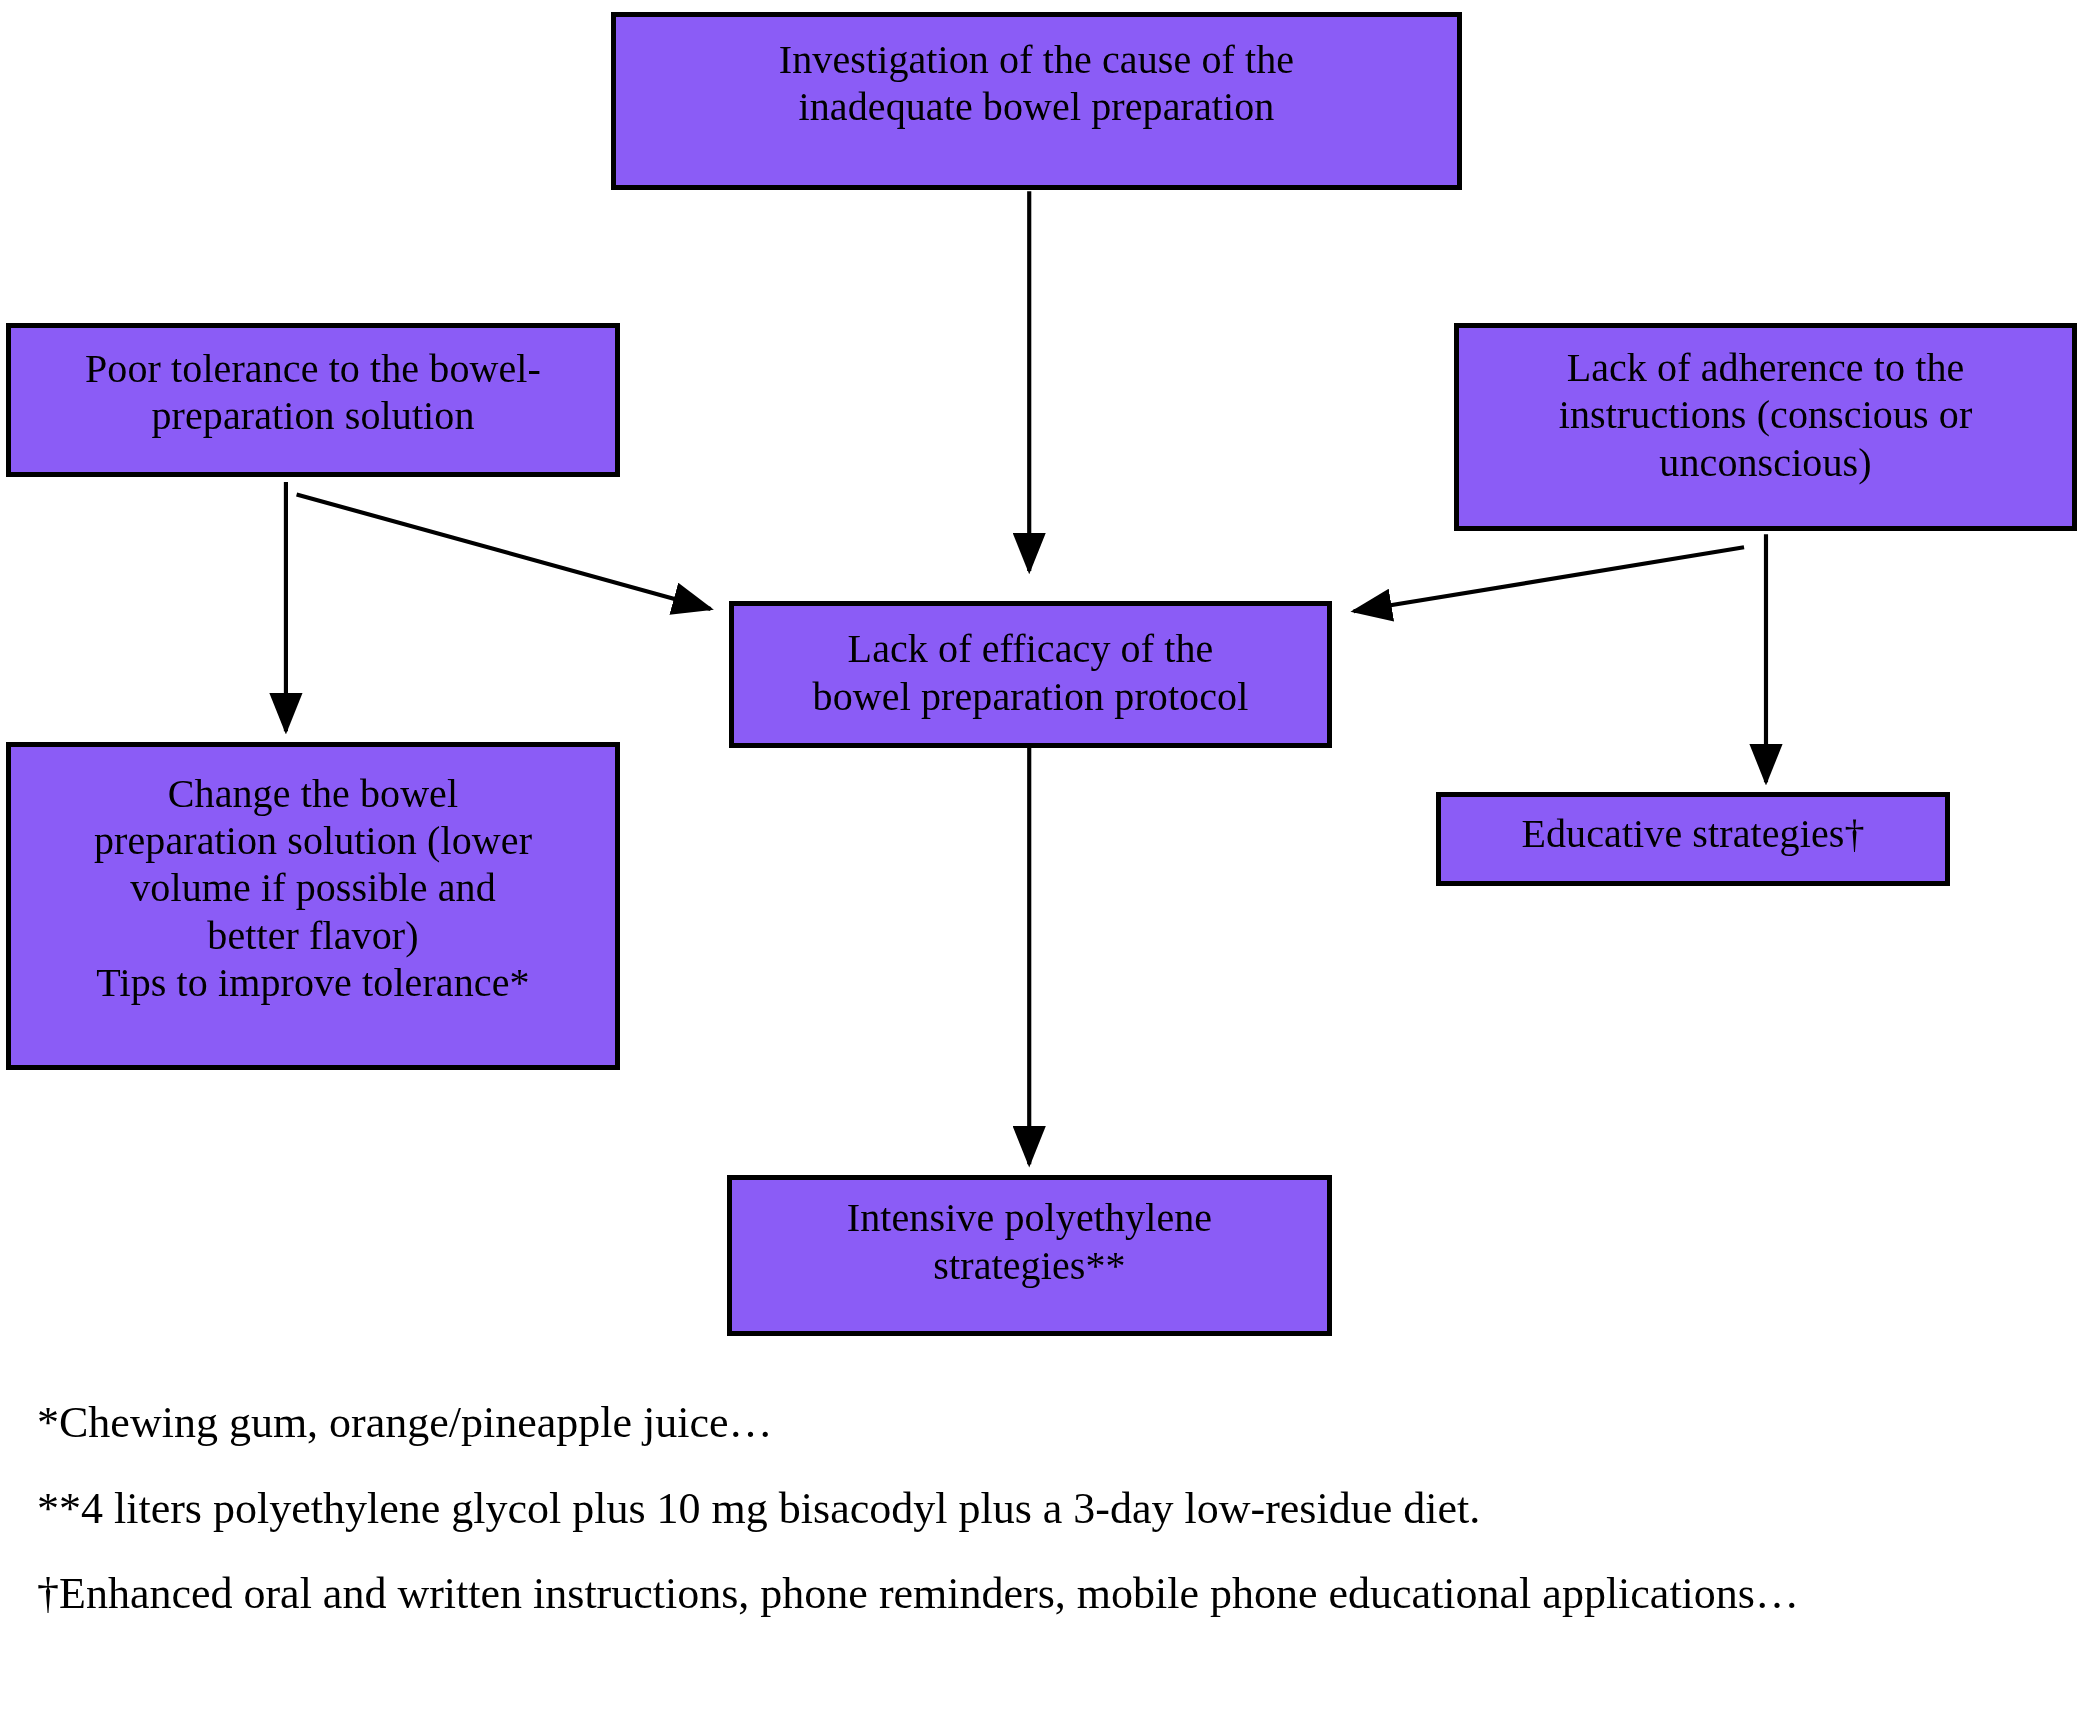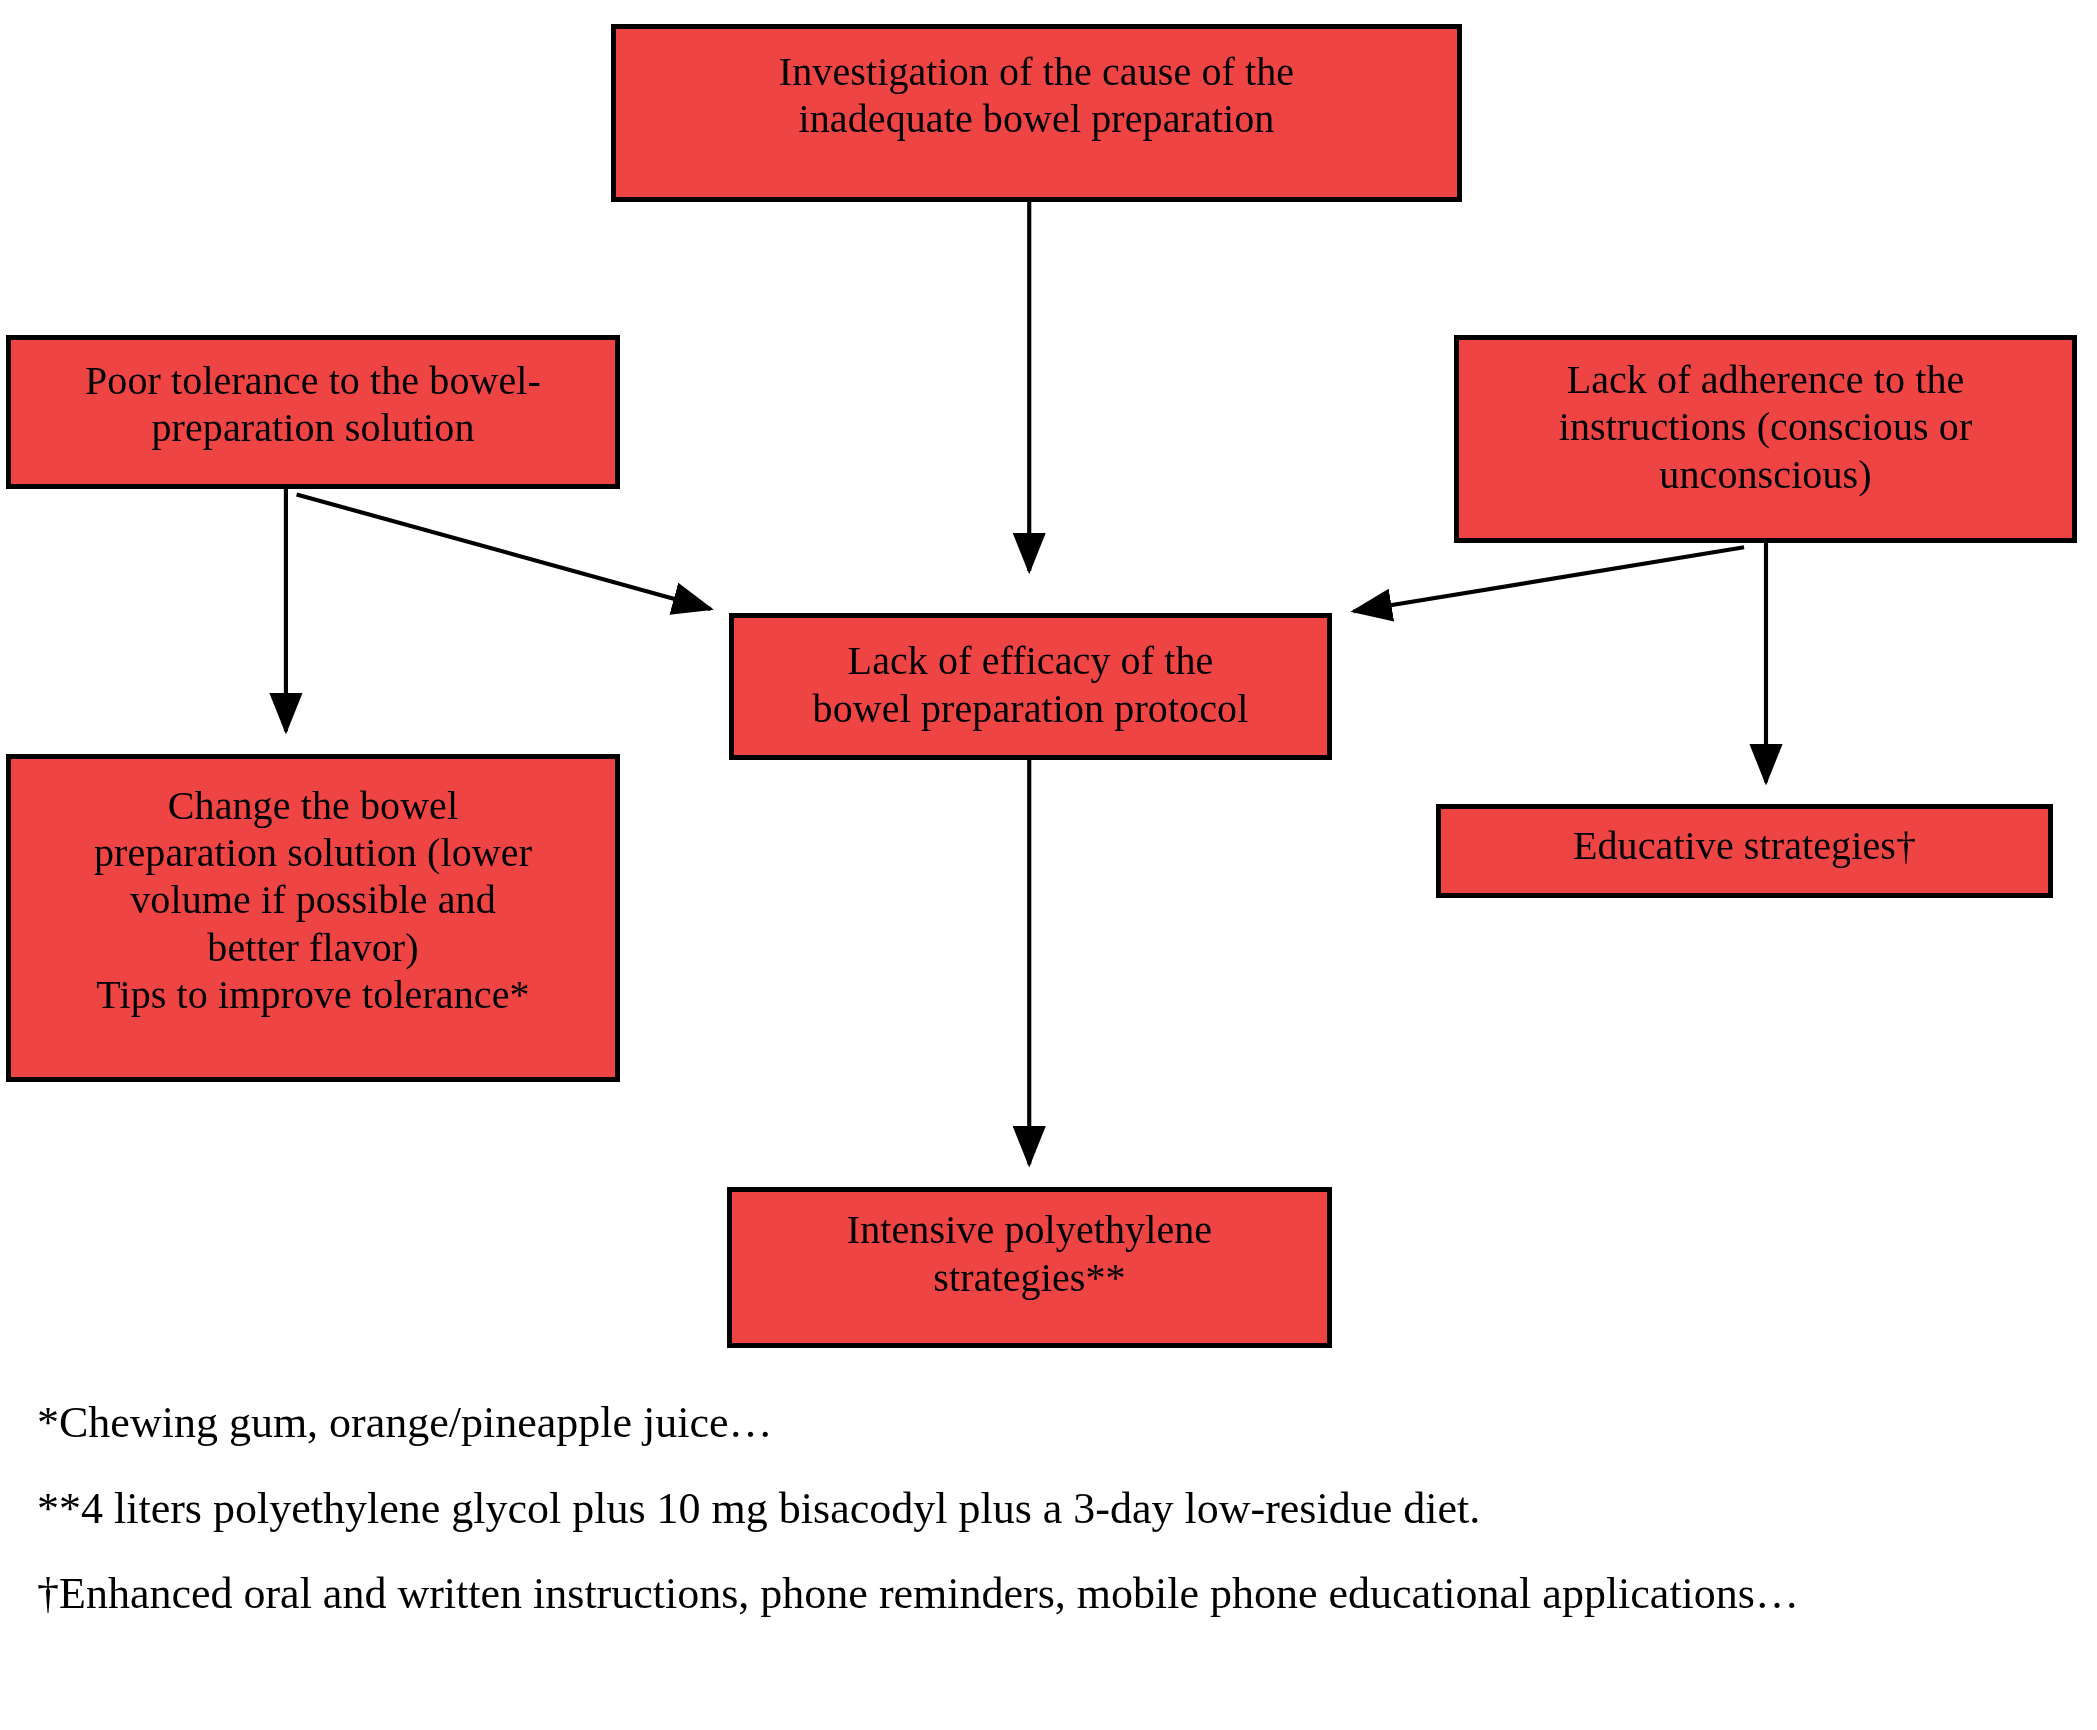--- a/index.html
+++ b/index.html
@@ -20,28 +20,27 @@
   #flow-svg {
     position: absolute;
     left: 0;
     top: 0;
     width: 2097px;
     height: 1731px;
   }
   .node {
     position: absolute;
     box-sizing: border-box;
-    background: #ef4444;
+    background: #8b5cf6;
     border: 5.3px solid #000000;
     display: flex;
     align-items: center;
     justify-content: center;
     text-align: center;
     z-index: 3;
-    margin-top: 12px;
   }
   .node .label {
     display: block;
     width: 100%;
     font-size: 40px;
     line-height: 1.18;
     letter-spacing: 0.1px;
     white-space: pre-line;
     padding: 0 8.3px;
     box-sizing: border-box;
@@ -55,21 +54,21 @@
 
   #node-lack-adherence { left: 1454px; top: 323px;  width: 623px; height: 208px; }
   #node-lack-adherence .label { transform: translateY(-12px); }
 
   #node-lack-efficacy  { left: 729px; top: 601px;  width: 603px; height: 147px; }
   #node-lack-efficacy .label { transform: translateY(-2.4px); }
 
   #node-change-solution { left: 6px;  top: 742px; width: 614px; height: 328px; align-items: center; }
   #node-change-solution .label { transform: translateY(-18px); }
 
-  #node-educative { left: 1436px; top: 792px; width: 617px; height: 94px; }
+  #node-educative { left: 1436px; top: 792px; width: 514px; height: 94px; }
   #node-educative .label { transform: translateY(-4.7px); }
 
   #node-intensive { left: 727px; top: 1175px; width: 605px; height: 161px; }
   #node-intensive .label { transform: translateY(-14.2px); }
 
   .footnotes {
     position: absolute;
     left: 37px;
     top: 1394px;
     width: 1982px;

